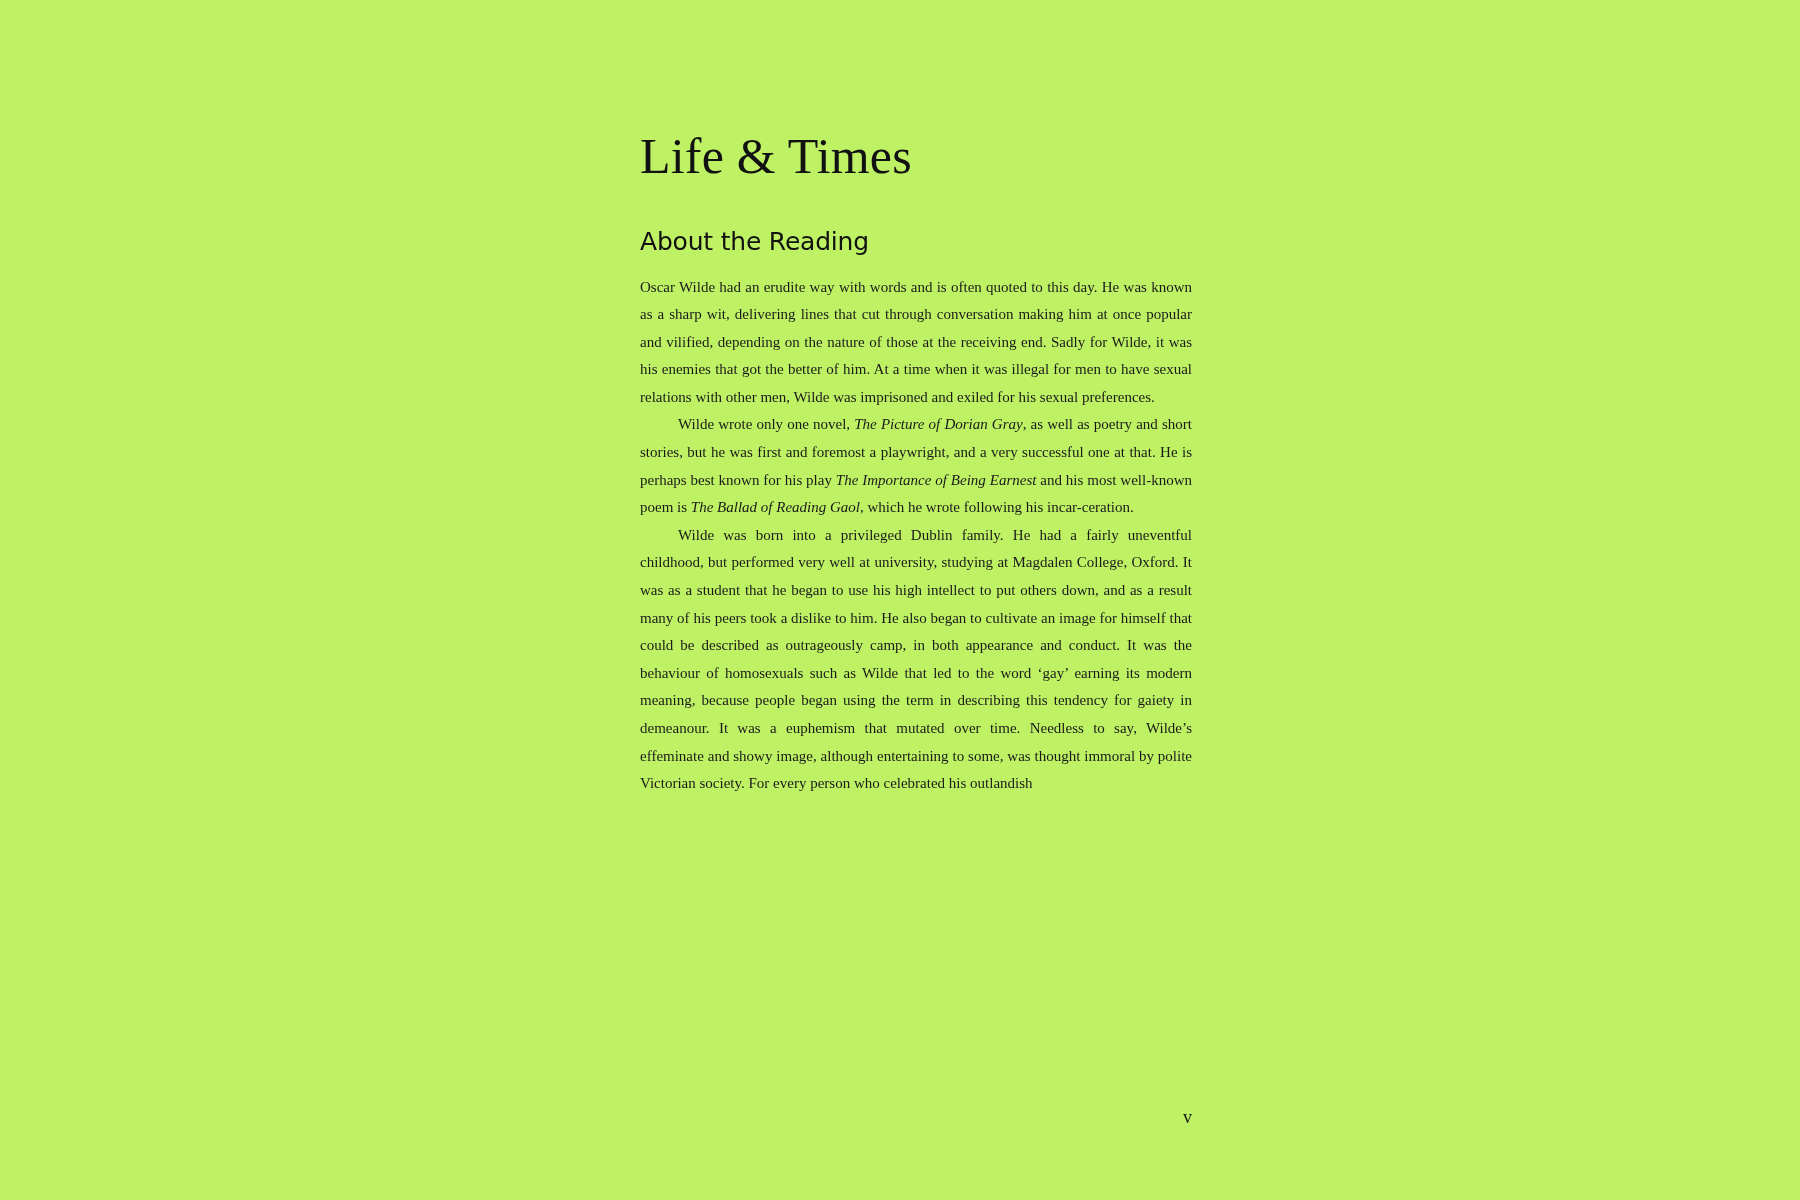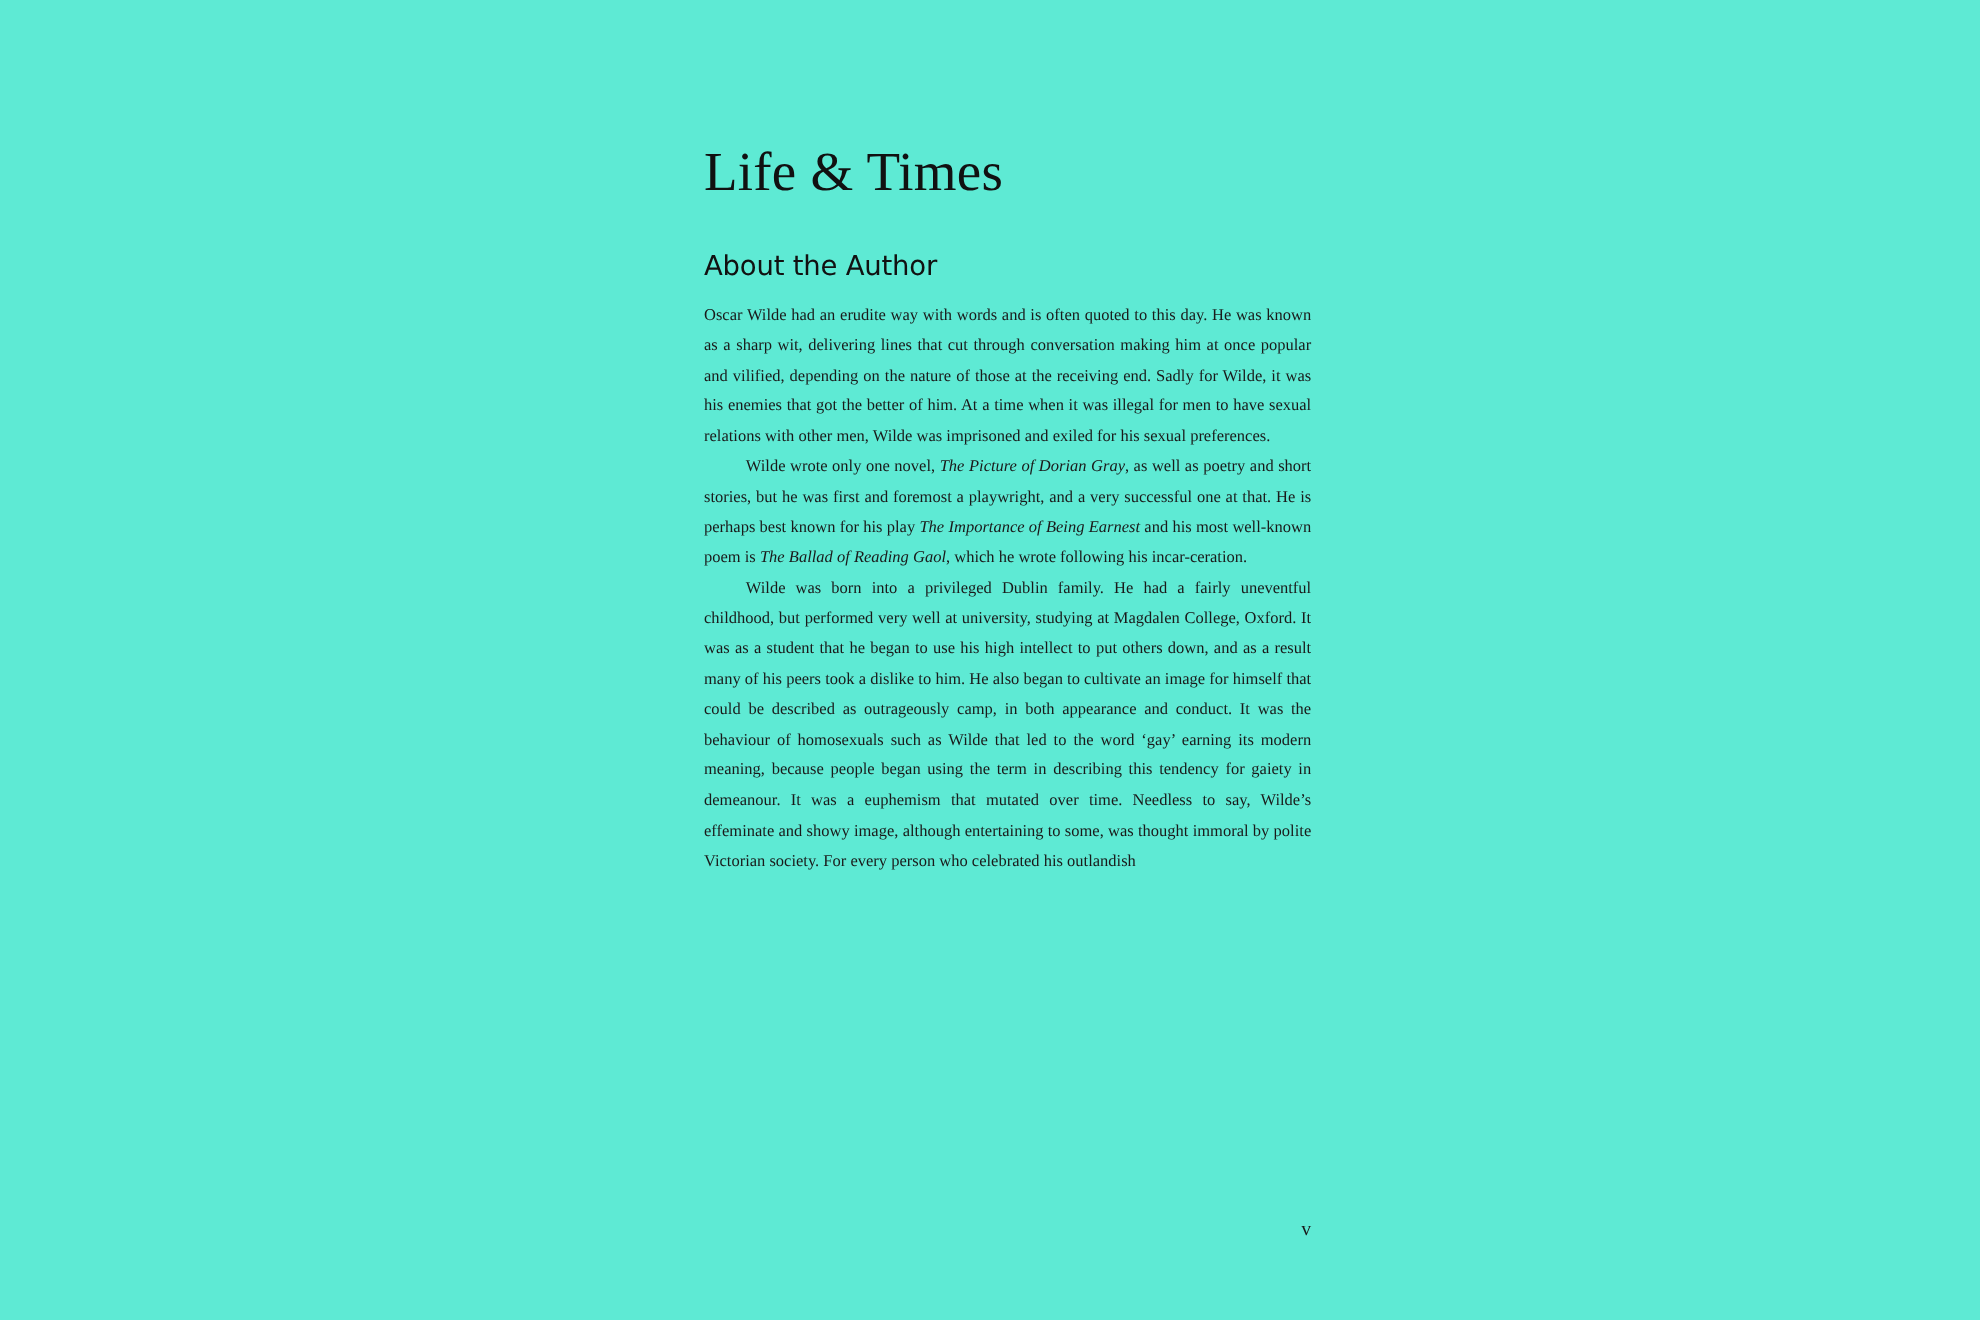--- a/index.html
+++ b/index.html
@@ -11,21 +11,21 @@
     width: 1800px;
     height: 1200px;
     overflow: hidden;
     font-family: "Liberation Serif", serif;
     color: #1a1a1a;
   }
   .page {
     position: relative;
     width: 1800px;
     height: 1200px;
-    background: #5eead4;
+    background: #bef264;
   }
   .text-column {
     position: absolute;
     left: 640px;
     top: 130px;
     width: 552px;
   }
   .chapter-title {
     font-family: "Liberation Serif", serif;
     font-size: 50px;
@@ -73,21 +73,21 @@
 </style>
 </head>
 <body>
 
 <div class="page">
 
   <div class="text-column">
 
     <h1 class="chapter-title">Life &amp; Times</h1>
 
-    <h2 class="section-heading">About the Author</h2>
+    <h2 class="section-heading">About the Reading</h2>
 
     <p class="body-text">Oscar Wilde had an erudite way with words and is often quoted to this day. He was known as a sharp wit, delivering lines that cut through conversation making him at once popular and vilified, depending on the nature of those at the receiving end. Sadly for Wilde, it was his enemies that got the better of him. At a time when it was illegal for men to have sexual relations with other men, Wilde was imprisoned and exiled for his sexual preferences.</p>
 
     <p class="body-text indent"><span>Wilde wrote only one novel, </span><em>The Picture of Dorian Gray</em><span>, as well as poetry and short stories, but he was first and foremost a playwright, and a very successful one at that. He is perhaps best known for his play </span><em>The Importance of Being Earnest</em><span> and his most well-known poem is </span><em>The Ballad of Reading Gaol</em><span>, which he wrote following his incar-ceration.</span></p>
 
     <p class="body-text indent">Wilde was born into a privileged Dublin family. He had a fairly uneventful childhood, but performed very well at university, studying at Magdalen College, Oxford. It was as a student that he began to use his high intellect to put others down, and as a result many of his peers took a dislike to him. He also began to cultivate an image for himself that could be described as outrageously camp, in both appearance and conduct. It was the behaviour of homosexuals such as Wilde that led to the word ‘gay’ earning its modern meaning, because people began using the term in describing this tendency for gaiety in demeanour. It was a euphemism that mutated over time. Needless to say, Wilde’s effeminate and showy image, although entertaining to some, was thought immoral by polite Victorian society. For every person who celebrated his outlandish</p>
 
   </div>
 
   <div class="folio">v</div>

